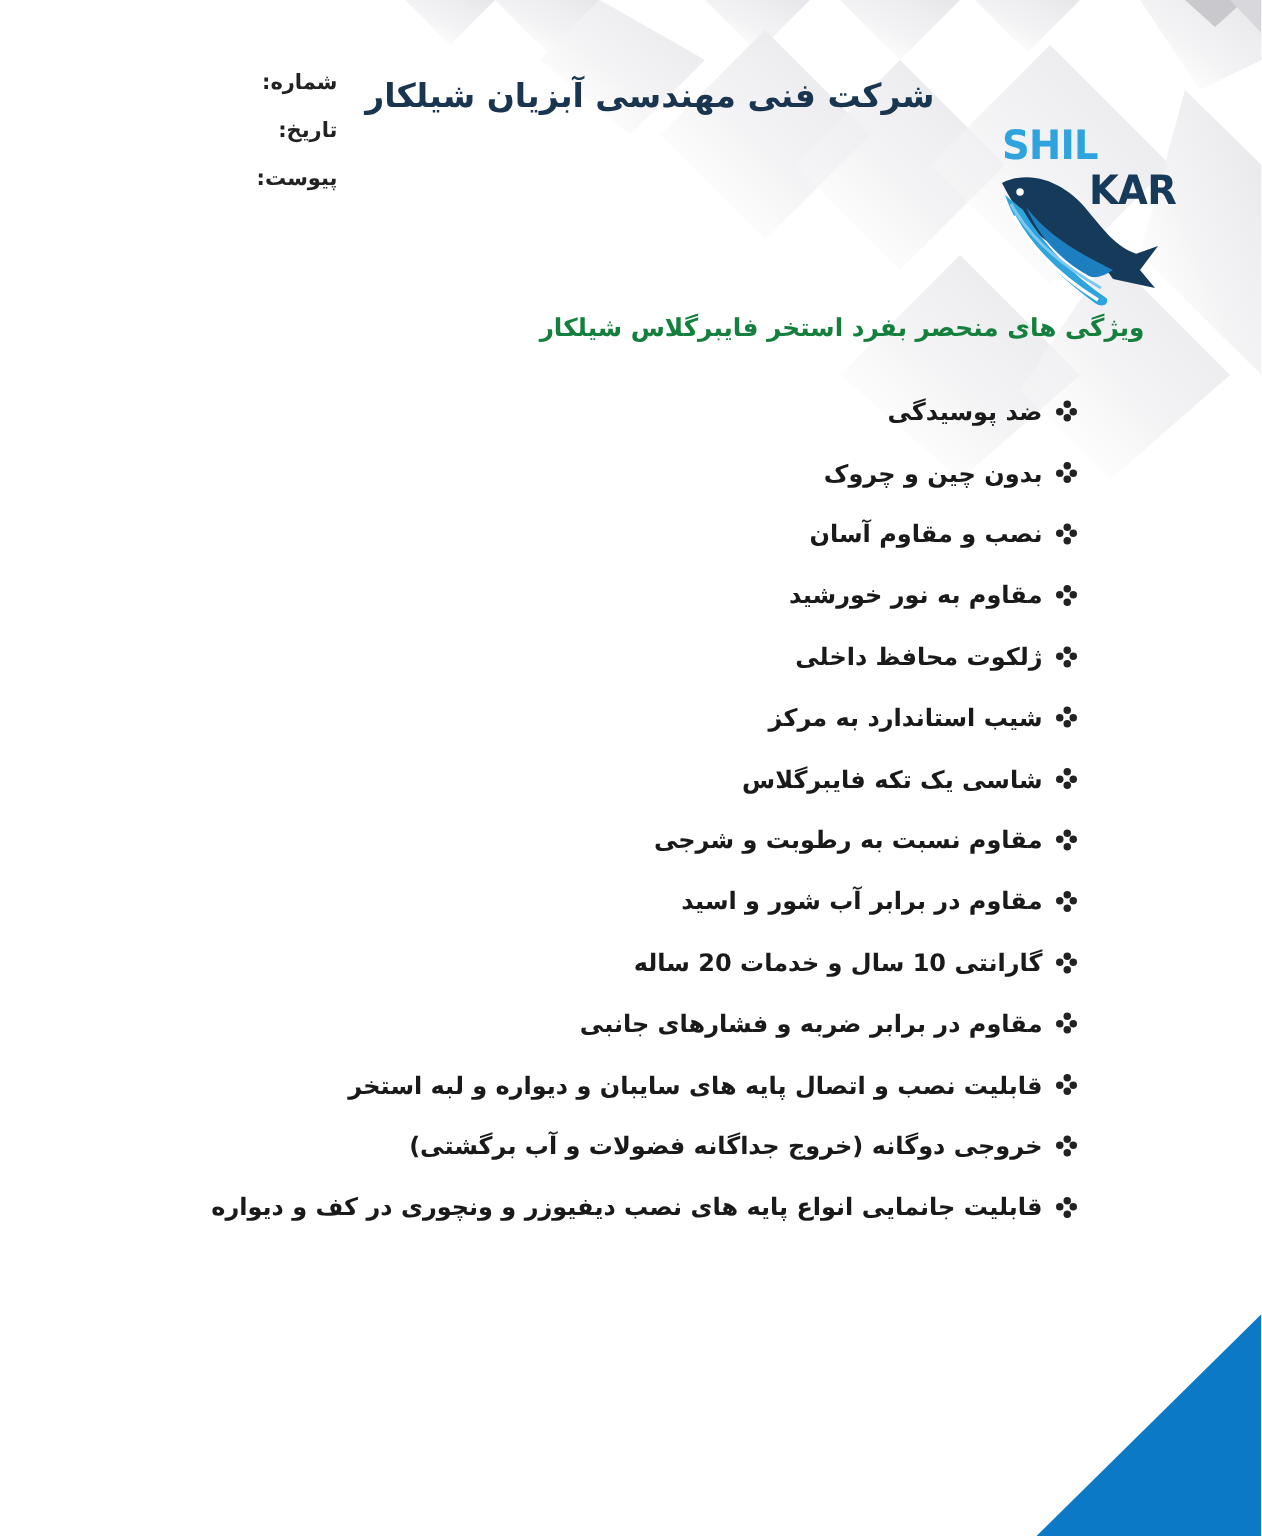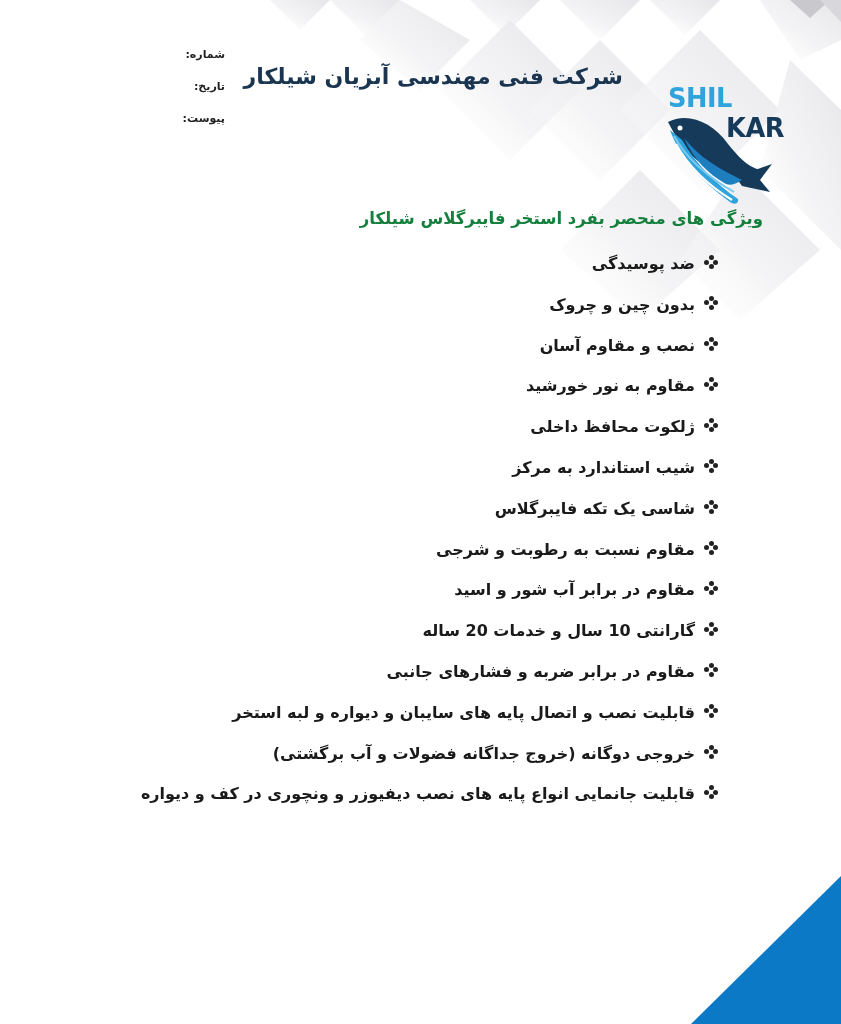--- a/index.html
+++ b/index.html
@@ -22,39 +22,39 @@
   }
   .logo-kar {
     position: absolute; left: 66px; top: 38px;
     font-family: "DejaVu Sans", sans-serif; font-weight: bold; font-size: 27px;
     color: #153a5a; letter-spacing: -0.5px; transform: scaleX(0.95); transform-origin: left;
   }
   .logo-fish { position: absolute; left: 0; top: 40px; width: 115px; height: 95px; }
 
   
   .company-title {
-    position: absolute; right: 218px; top: 64px;
+    position: absolute; right: 218px; top: 52px;
     direction: rtl; font-weight: bold; font-size: 22px; color: #1a3550;
     white-space: nowrap;
   }
 
   
   .meta { position: absolute; right: 616px; top: 44px; direction: rtl; text-align: right; }
-  .meta-line { font-size: 11px; font-weight: bold; color: #222; height: 32px; line-height: 22px; }
+  .meta-line { font-size: 14px; font-weight: bold; color: #222; height: 32px; line-height: 22px; }
 
   
   .doc-heading {
     position: absolute; right: 78px; top: 209px;
     direction: rtl; font-weight: bold; font-size: 16.5px; color: #15803d; white-space: nowrap;
   }
 
   
   .features { position: absolute; right: 122px; top: 254px; direction: rtl; margin: 0; padding: 0; list-style: none; }
   .feature {
-    height: 40.8px; display: flex; direction: rtl;
+    height: 40.8px; display: flex; align-items: center; direction: rtl;
     font-weight: bold; font-size: 16px; color: #1a1a1a; white-space: nowrap;
   }
   .bullet { width: 16px; height: 16px; margin-left: 8px; position: relative; flex: 0 0 16px; }
   .bullet i { position: absolute; width: 5px; height: 5px; border-radius: 50%; background: #222; }
   .bullet i:nth-child(1) { left: 5.5px; top: 1px; }
   .bullet i:nth-child(2) { left: 1px; top: 5.5px; }
   .bullet i:nth-child(3) { left: 10px; top: 5.5px; }
   .bullet i:nth-child(4) { left: 5.5px; top: 10px; }
 
   

